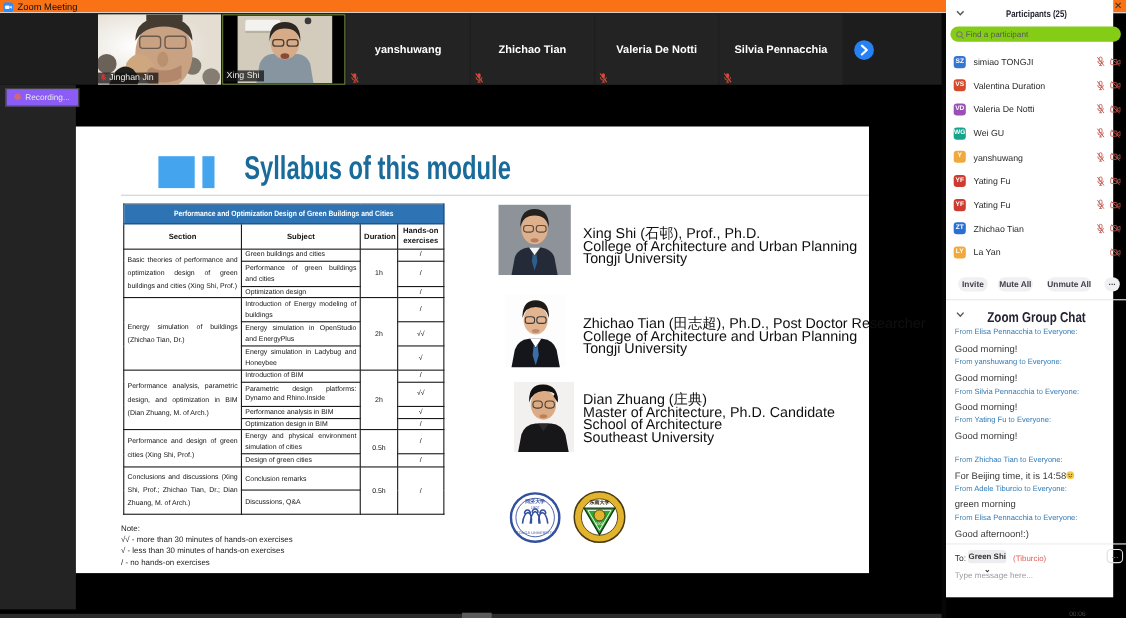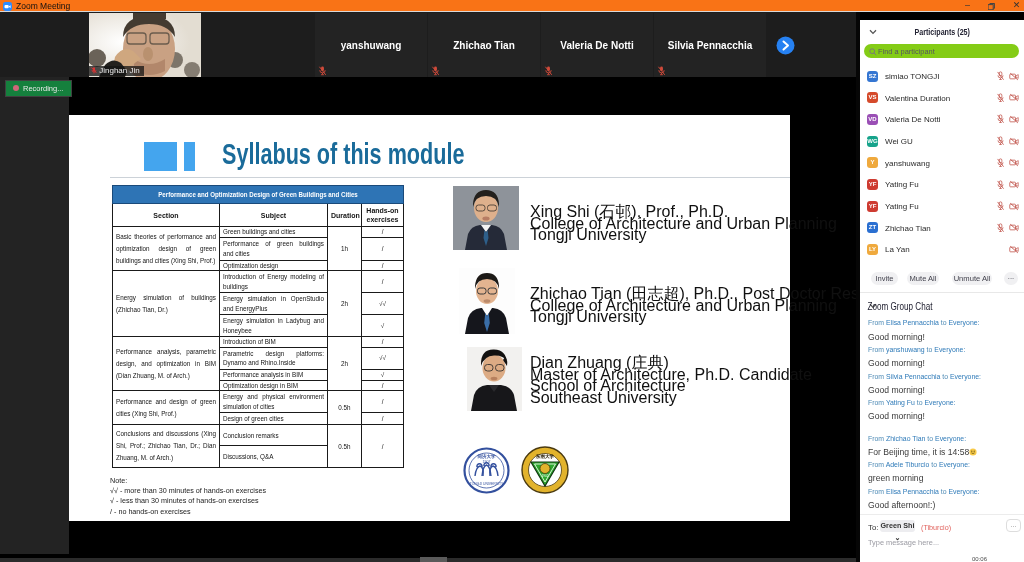--- a/index.html
+++ b/index.html
@@ -8,37 +8,37 @@
 .abs{position:absolute}
 #titlebar{left:0;top:0;width:1024px;height:12px;background:#f97316;border-bottom:1px solid #d8d8d8}
 #strip{left:0;top:12px;width:858px;height:65px;background:#1d1d1d}
 .tile{position:absolute;top:1px;height:64px;width:112px;background:#232323;overflow:hidden}
 .tname{position:absolute;width:100%;top:27px;text-align:center;color:#fff;font-weight:bold;font-size:10px;letter-spacing:0}
 .vlabel{position:absolute;left:0;bottom:1px;background:rgba(20,20,20,.75);color:#eee;font-size:8px;line-height:10px;padding:0 4px 0 2px;white-space:nowrap}
 #graycol{left:0;top:77px;width:69px;height:477px;background:#232323}
 #slide{left:69px;top:115px;width:721px;height:406px;background:#fff}
 #botstrip{left:0;top:558px;width:858px;height:4px;background:#2b2b2b}
 #handle{left:420px;top:557px;width:27px;height:5px;background:#5a5a5a}
-#panel{left:860px;top:20px;width:164px;height:543px;background:#fff;font-size:8px}
+#panel{left:860px;top:0;width:152px;height:543px;background:#fff;font-size:8px}
 #vline{left:856px;top:12px;width:4px;height:550px;background:#060606}
-#recbadge{left:5px;top:80px;width:67px;height:17px;background:#15803d;border:1px solid #404040;color:#e8e8e8;font-size:7.5px;line-height:15px}
+#recbadge{left:5px;top:80px;width:67px;height:17px;background:#8b5cf6;border:1px solid #404040;color:#e8e8e8;font-size:7.5px;line-height:15px}
 .avatar{position:absolute;left:7px;width:11px;height:11px;border-radius:3px;color:#fff;font-weight:bold;font-size:6px;text-align:center;line-height:11px}
 .pname{position:absolute;left:25px;font-size:8px;color:#2a2a2a;line-height:11px}
-.btn{position:absolute;background:#f0f0f2;border-radius:8px;color:#3f3f4a;font-size:7.6px;text-align:center;font-weight:normal;white-space:nowrap;overflow:visible}
+.btn{position:absolute;background:#f0f0f2;border-radius:8px;color:#3f3f4a;font-size:7.6px;text-align:center;font-weight:bold;white-space:nowrap;overflow:visible}
 .chfrom{position:absolute;left:8px;font-size:6.9px;color:#4d8ab5;white-space:nowrap}
 .chfrom b{color:#2e7ab8;font-weight:normal}
 .chmsg{position:absolute;left:8px;font-size:8.6px;color:#3a3a3a;white-space:nowrap}
 #tbl{left:112px;top:185px;border-collapse:collapse;table-layout:fixed;width:291px;font-size:6.3px;color:#141414}
 #tbl td{border:1px solid #1a1a1a;padding:0 3px;vertical-align:middle;line-height:9.6px;background:#fff}
 #tbl .th{background:#2e74b5;color:#fff;font-weight:bold;text-align:center;font-size:7px;border:1px solid #1a4a7a}
 #tbl .hd td{font-weight:bold;text-align:center;font-size:7px;line-height:9px}
 #tbl .c{text-align:center}
 #tbl .j,#tbl .sec{text-align:justify}
 #tbl .sec{line-height:12px}
-.info{font-size:16px;line-height:11.7px;color:#101010}
+.info{font-size:13px;line-height:11.7px;color:#101010}
 </style>
 </head>
 <body>
 
 <div class="abs" id="titlebar">
 <svg class="abs" style="left:3px;top:2px" width="9" height="9" viewBox="0 0 9 9">
       <rect x="0" y="0" width="9" height="9" rx="2.4" fill="#2d8cff"></rect>
       <rect x="1.5" y="3" width="4.2" height="3.2" rx="1" fill="#fff"></rect>
       <path d="M6 4.2 L7.6 3.2 L7.6 5.9 L6 4.9 Z" fill="#fff"></path>
     </svg>
@@ -72,20 +72,36 @@
 <ellipse cx="59" cy="41" rx="5" ry="7" fill="#b9916f"></ellipse>
 <path d="M22 64 L26 44 Q34 32 44 38 L52 46 Q40 52 36 64 Z" fill="#cfa77f"></path>
 <path d="M10 64 L16 52 Q24 44 32 50 L38 58 L36 64 Z" fill="#23211e"></path>
 </svg>
 <div class="vlabel"><svg width="6" height="7" viewBox="0 0 6 7" style="vertical-align:-1px">
           <path d="M2 0.5 h2 v3 a1 1 0 0 1 -2 0 Z" fill="#d33"></path>
           <path d="M1 3 a2 2 0 0 0 4 0 M3 5 v1.5" stroke="#d33" stroke-width="0.8" fill="none"></path>
           <path d="M0.5 0.5 L5.5 6" stroke="#d33" stroke-width="0.9"></path>
         </svg> Jinghan Jin</div>
 </div>
+<div class="tile" style="left:202px;background:#000;border:1px solid #728a3c">
+<svg width="110" height="62" viewBox="0 0 110 62">
+<rect width="110" height="62" fill="#000"></rect>
+<rect x="13" y="0" width="86" height="62" fill="#d3cbbb"></rect>
+<rect x="20" y="4" width="32" height="12" rx="2" fill="#f4f2ee"></rect>
+<rect x="20" y="14" width="32" height="2" fill="#b9b1a0"></rect>
+<circle cx="77" cy="5" r="3" fill="#3a3a3a"></circle>
+<path d="M30 62 L33 44 Q36 36 44 35 L68 35 Q76 36 79 44 L82 62 Z" fill="#8795a0"></path>
+<ellipse cx="56" cy="25" rx="13" ry="15" fill="#d6ab88"></ellipse>
+<path d="M42 20 Q43 6 56 6 Q69 6 70 20 L70 24 Q68 12 56 12 Q44 12 42 24 Z" fill="#2e2620"></path>
+<rect x="45" y="22" width="10" height="6" rx="2.5" fill="none" stroke="#4a3c30" stroke-width="1.2"></rect>
+<rect x="58" y="22" width="10" height="6" rx="2.5" fill="none" stroke="#4a3c30" stroke-width="1.2"></rect>
+<ellipse cx="56" cy="37" rx="4" ry="2.6" fill="#8a4a3a"></ellipse>
+</svg>
+<div class="vlabel" style="bottom:2px;left:1px">Xing Shi</div>
+</div>
 <div class="tile" style="left:315px">
       <div class="tname">yanshuwang</div>
     </div>
 <div class="tile" style="left:428px">
       <div class="tname">Zhichao Tian</div>
     </div>
 <div class="tile" style="left:541px">
       <div class="tname">Valeria De Notti</div>
     </div>
 <div class="tile" style="left:654px">
@@ -391,21 +407,21 @@
       <path d="M1.4 1.4 L9.8 8.8" stroke="#c2574e" stroke-width="1"></path>
     </svg>
 <div class="btn" style="left:11px;top:252px;width:27px;height:13px;line-height:13px">Invite</div>
 <div class="btn" style="left:47px;top:252px;width:32px;height:13px;line-height:13px">Mute All</div>
 <div class="btn" style="left:92px;top:252px;width:40px;height:13px;line-height:13px">Unmute All</div>
 <div class="btn" style="left:144px;top:252px;width:14px;height:13px;line-height:10px">...</div>
 <div class="abs" style="left:0;top:272px;width:164px;height:1px;background:#e8e8e8"></div>
 <svg class="abs" style="left:9px;top:283px" width="8" height="6" viewBox="0 0 8 6">
       <path d="M1 1.2 L4 4.4 L7 1.2" fill="none" stroke="#555" stroke-width="1.3"></path>
     </svg>
-<div class="abs" style="left:0;top:281px;width:164px;font-weight:normal;font-size:10px;color:#232333"><span style="display:inline-block;transform:scaleX(.81);transform-origin:50% 50%">Zoom Group Chat</span></div>
+<div class="abs" style="left:0;top:281px;width:164px;text-align:center;font-weight:bold;font-size:13px;color:#232333"><span style="display:inline-block;transform:scaleX(.81);transform-origin:50% 50%">Zoom Group Chat</span></div>
 <div class="chfrom" style="top:299.0px">From <b>Elisa Pennacchia</b> to <b>Everyone:</b></div>
 <div class="chmsg" style="top:311.5px">Good morning!</div>
 <div class="chfrom" style="top:325.5px">From <b>yanshuwang</b> to <b>Everyone:</b></div>
 <div class="chmsg" style="top:338.0px">Good morning!</div>
 <div class="chfrom" style="top:352.5px">From <b>Silvia Pennacchia</b> to <b>Everyone:</b></div>
 <div class="chmsg" style="top:365.0px">Good morning!</div>
 <div class="chfrom" style="top:378.5px">From <b>Yating Fu</b> to <b>Everyone:</b></div>
 <div class="chmsg" style="top:391.0px">Good morning!</div>
 <div class="chfrom" style="top:414.5px">From <b>Zhichao Tian</b> to <b>Everyone:</b></div>
 <div class="chmsg" style="top:427.0px">For Beijing time, it is 14:58<svg width="8" height="8" viewBox="0 0 8 8" style="vertical-align:-1px">

